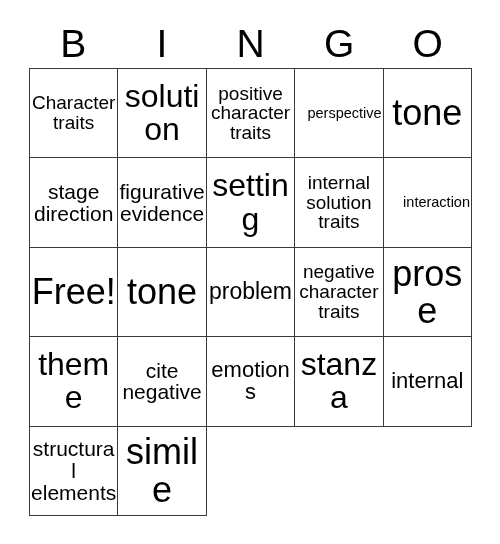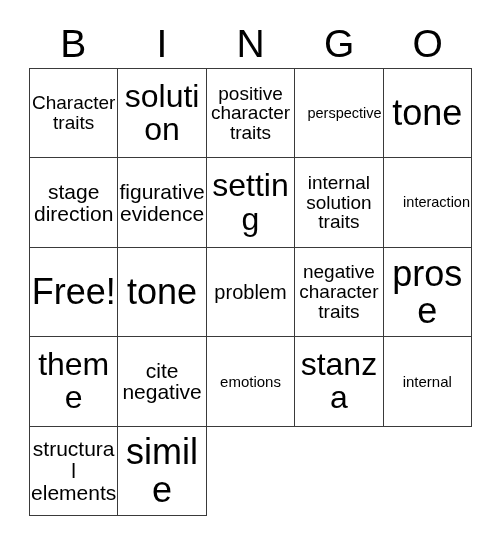--- a/index.html
+++ b/index.html
@@ -67,24 +67,24 @@
   .cell-text {
     display: block;
     width: 100%;
     line-height: 1.04;
     word-wrap: break-word;
     color: #000000;
   }
 
   
   .fs-xs   { font-size: 14.5px; text-align: right; }
-  .fs-sm   { font-size: 15px;   }
+  .fs-sm   { font-size: 22px;   }
   .fs-md   { font-size: 19px;   }
   .fs-lg   { font-size: 21px;   }
-  .fs-xl   { font-size: 20px;   }
+  .fs-xl   { font-size: 23px;   }
   .fs-xxl  { font-size: 32px;   }
   .fs-huge { font-size: 36px;   }
 </style>
 </head>
 <body>
 
 <div id="card">
 
   <div id="header">
     <div class="header-cell">B</div>

